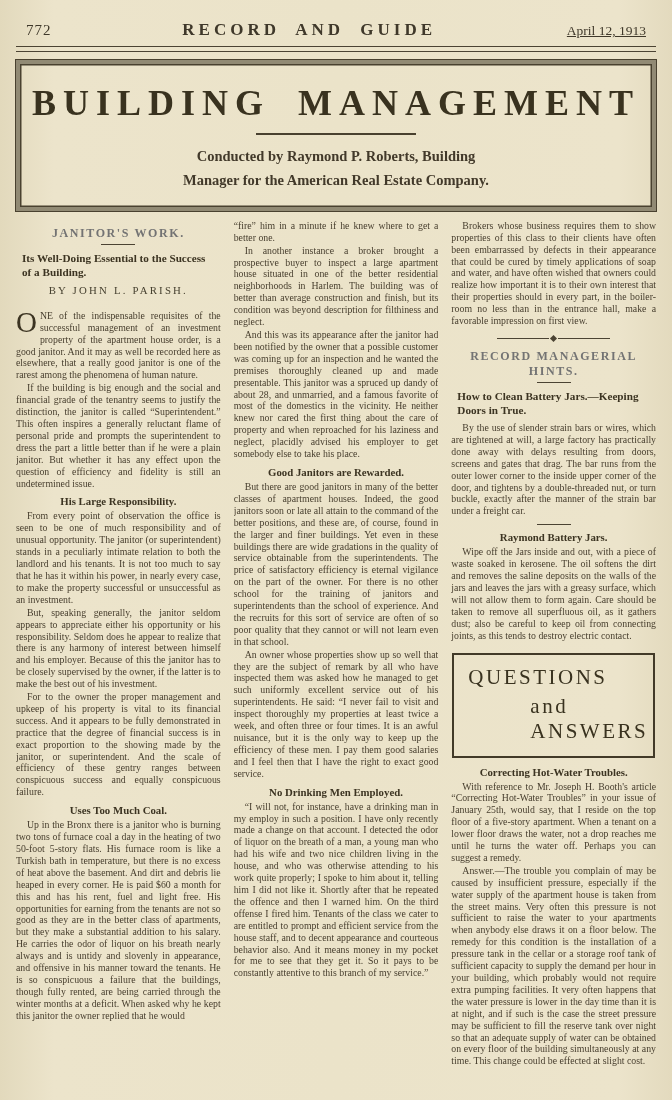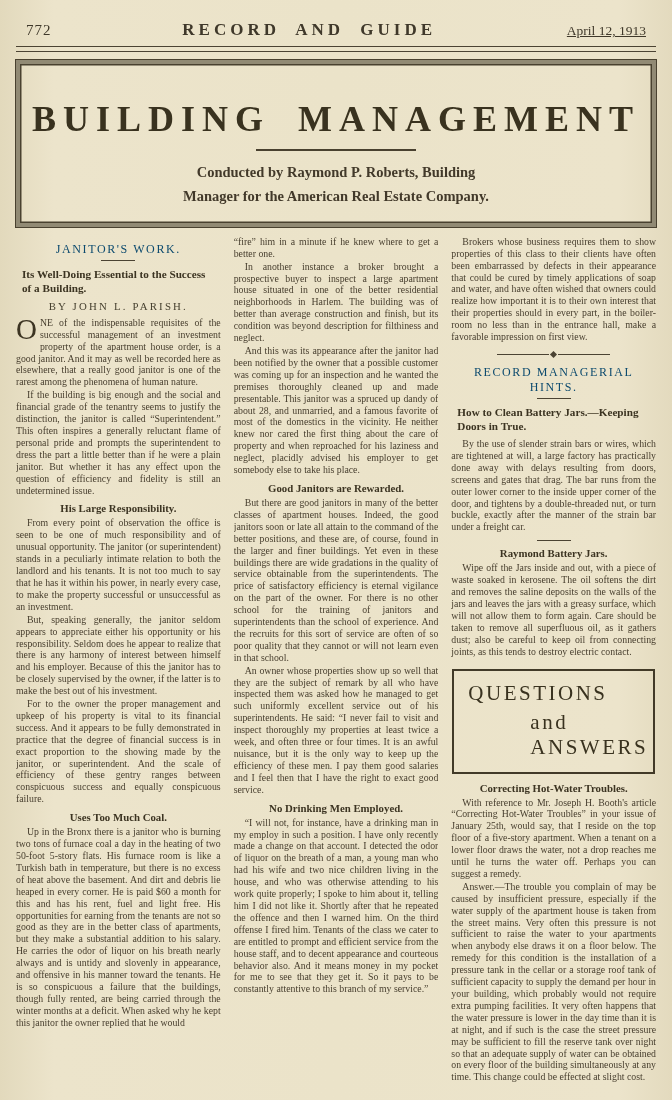--- a/index.html
+++ b/index.html
@@ -29,51 +29,51 @@
   .masthead{
     margin:8px 16px 0 16px;
     border:4px solid #918a74;
     outline:1.5px solid #49412f;
     box-shadow:inset 0 0 0 1.5px #49412f;
     padding:16px 10px 14px 10px;
     text-align:center;
   }
   .masthead-title{
     font-size:36px;font-weight:bold;letter-spacing:7px;word-spacing:12px;
-    color:#39321f;margin:18px 0 0 0;
+    color:#39321f;margin:2px 0 0 0;
   }
   .masthead-rule{width:160px;height:0;border-top:2px solid #49412f;margin:9px auto 10px auto;}
   .masthead-sub{font-size:14.5px;font-weight:bold;line-height:1.65;color:#42392a;}
 
   
   .cols{
     display:flex;gap:13px;
     margin:9px 16px 0 16px;
     height:890px;overflow:hidden;
   }
   .col{flex:1 1 0;min-width:0;height:100%;overflow:hidden;}
 
   p.body{
     font-size:9.8px;line-height:11.9px;text-align:justify;
     margin:0 0 1px 0;color:#463d2d;
   }
   p.ind{text-indent:11px;}
 
   .art-head{
-    text-align:center;font-size:12px;font-weight:normal;letter-spacing:1.6px;
-    margin:6px 0 3px 0;color:#0c4a6e;
+    text-align:center;font-size:12px;font-weight:bold;letter-spacing:1.6px;
+    margin:6px 0 3px 0;color:#737373;
   }
   .shortrule{width:34px;height:0;border-top:1px solid #4b4333;margin:3px auto 6px auto;}
   .deck{
     text-align:left;font-size:11.2px;font-weight:bold;line-height:1.25;
     margin:2px 6px 5px 6px;color:#3c3422;
   }
   .byline{
     text-align:center;font-size:10.8px;letter-spacing:2.2px;
-    margin:0 0 5px 0;color:#46402f;
+    margin:0 0 14px 0;color:#46402f;
   }
   .subhead{
     text-align:center;font-size:10.8px;font-weight:bold;
     margin:6px 0 3px 0;color:#3c3422;
   }
   .dropcap{
     float:left;font-size:29px;line-height:23px;font-weight:normal;
     padding:1px 3px 0 0;color:#3c3422;
   }
 

